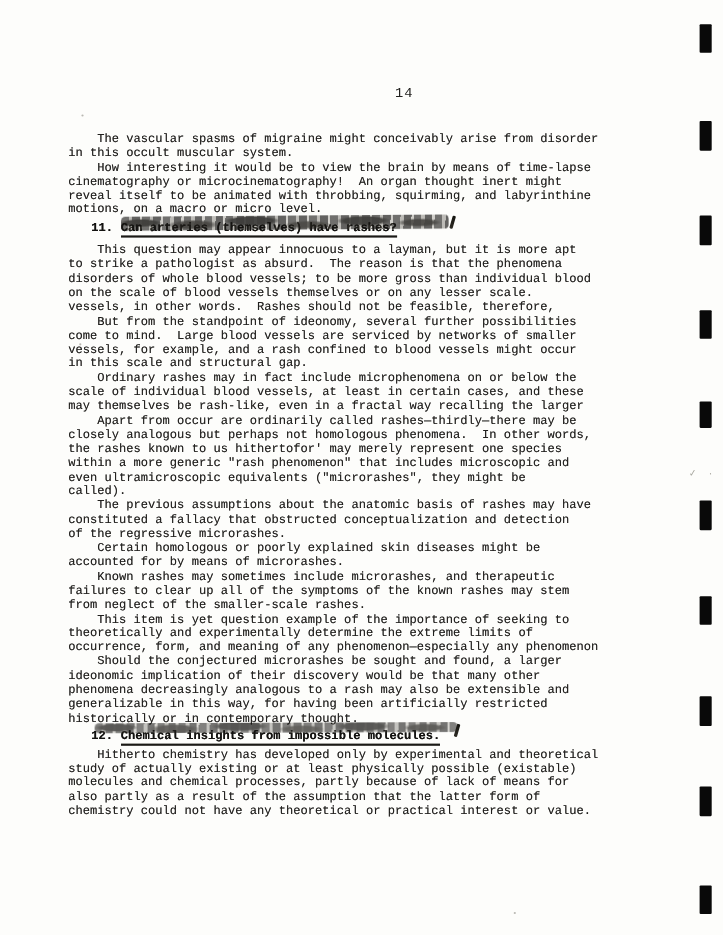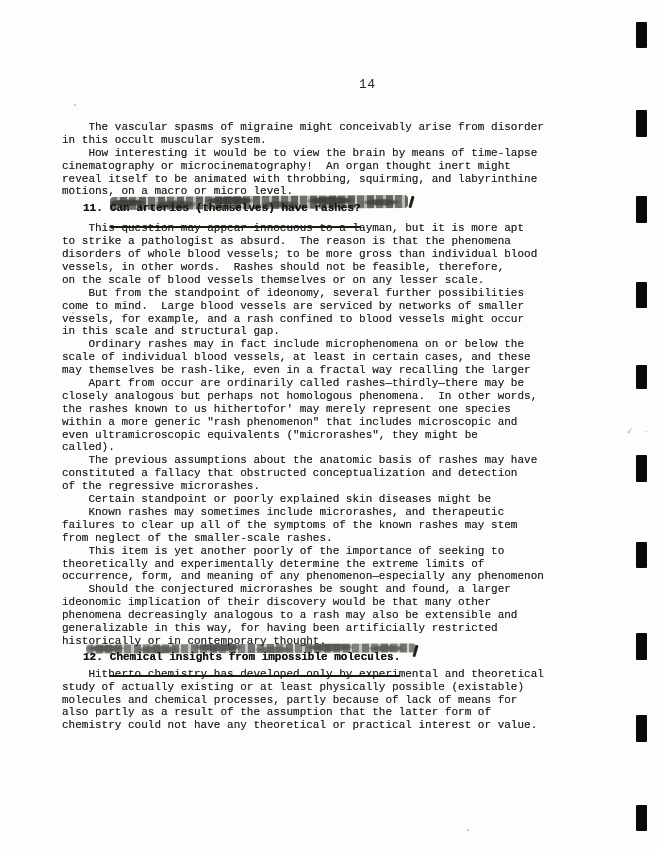--- a/index.html
+++ b/index.html
@@ -20,21 +20,21 @@
   }
   .line{white-space:pre;height:12.9px;}
   .heading-line{
     position:relative;white-space:pre;height:14px;
     padding-left:21px;margin:4px 0 6px 0;
     font-weight:bold;color:#131210;
     text-shadow:0 0 .6px rgba(10,10,8,.8);
   }
   .heading-line.second{margin:3px 0 3px 0;}
   .h-num{margin-right:7px;}
-  .h-title{border-bottom:2px solid #1b1a16;padding-bottom:12px;}
+  .h-title{border-bottom:2px solid #1b1a16;padding-bottom:0px;}
   .smudge{
     position:absolute;z-index:3;pointer-events:none;
     border-radius:4px;filter:blur(.5px);
     background:
       radial-gradient(ellipse 26px 5px at 6% 45%, rgba(22,21,18,.95) 55%, rgba(22,21,18,0) 75%),
       radial-gradient(ellipse 30px 6px at 22% 60%, rgba(30,28,24,.9) 50%, rgba(30,28,24,0) 78%),
       radial-gradient(ellipse 34px 6px at 40% 35%, rgba(18,17,15,.92) 55%, rgba(18,17,15,0) 76%),
       radial-gradient(ellipse 28px 5px at 57% 65%, rgba(35,33,28,.85) 50%, rgba(35,33,28,0) 75%),
       radial-gradient(ellipse 32px 6px at 74% 40%, rgba(20,19,16,.92) 55%, rgba(20,19,16,0) 78%),
       radial-gradient(ellipse 26px 5px at 91% 55%, rgba(28,26,22,.88) 50%, rgba(28,26,22,0) 78%),
@@ -66,43 +66,44 @@
       <div class="line">    The vascular spasms of migraine might conceivably arise from disorder</div>
       <div class="line">in this occult muscular system.</div>
       <div class="line">    How interesting it would be to view the brain by means of time-lapse</div>
       <div class="line">cinematography or microcinematography!  An organ thought inert might</div>
       <div class="line">reveal itself to be animated with throbbing, squirming, and labyrinthine</div>
       <div class="line">motions, on a macro or micro level.</div>
       <div class="heading-line first"><span class="smudge a"></span><span class="h-num">11.</span><span class="h-title">Can arteries (themselves) have rashes?</span><span class="pen-tick" style="left: 348px;"></span></div>
       <div class="line">    This question may appear innocuous to a layman, but it is more apt</div>
       <div class="line">to strike a pathologist as absurd.  The reason is that the phenomena</div>
       <div class="line">disorders of whole blood vessels; to be more gross than individual blood</div>
+      <div class="line">on the scale of blood vessels themselves or on any lesser scale.</div>
       <div class="line">vessels, in other words.  Rashes should not be feasible, therefore,</div>
-      <div class="line">on the scale of blood vessels themselves or on any lesser scale.</div>
       <div class="line">    But from the standpoint of ideonomy, several further possibilities</div>
       <div class="line">come to mind.  Large blood vessels are serviced by networks of smaller</div>
       <div class="line">vessels, for example, and a rash confined to blood vessels might occur</div>
       <div class="line">in this scale and structural gap.</div>
       <div class="line">    Ordinary rashes may in fact include microphenomena on or below the</div>
       <div class="line">scale of individual blood vessels, at least in certain cases, and these</div>
       <div class="line">may themselves be rash-like, even in a fractal way recalling the larger</div>
       <div class="line">    Apart from occur are ordinarily called rashes—thirdly—there may be</div>
       <div class="line">closely analogous but perhaps not homologous phenomena.  In other words,</div>
       <div class="line">the rashes known to us hithertofor' may merely represent one species</div>
       <div class="line">within a more generic "rash phenomenon" that includes microscopic and</div>
       <div class="line">even ultramicroscopic equivalents ("microrashes", they might be</div>
       <div class="line">called).</div>
       <div class="line">    The previous assumptions about the anatomic basis of rashes may have</div>
       <div class="line">constituted a fallacy that obstructed conceptualization and detection</div>
       <div class="line">of the regressive microrashes.</div>
-      <div class="line">    Certain standpoint or poorly explained skin diseases might be</div>
+      <div class="line">    Certain homologous or poorly explained skin diseases might be</div>
+      <div class="line">accounted for by means of microrashes.</div>
       <div class="line">    Known rashes may sometimes include microrashes, and therapeutic</div>
       <div class="line">failures to clear up all of the symptoms of the known rashes may stem</div>
       <div class="line">from neglect of the smaller-scale rashes.</div>
-      <div class="line">    This item is yet another poorly of the importance of seeking to</div>
+      <div class="line">    This item is yet question example of the importance of seeking to</div>
       <div class="line">theoretically and experimentally determine the extreme limits of</div>
       <div class="line">occurrence, form, and meaning of any phenomenon—especially any phenomenon</div>
       <div class="line">    Should the conjectured microrashes be sought and found, a larger</div>
       <div class="line">ideonomic implication of their discovery would be that many other</div>
       <div class="line">phenomena decreasingly analogous to a rash may also be extensible and</div>
       <div class="line">generalizable in this way, for having been artificially restricted</div>
       <div class="line">historically or in contemporary thought.</div>
       <div class="heading-line second"><span class="smudge b"></span><span class="h-num">12.</span><span class="h-title">Chemical insights from impossible molecules.</span><span class="pen-tick" style="left: 352px;"></span></div>
       <div class="line">    Hitherto chemistry has developed only by experimental and theoretical</div>
       <div class="line">study of actually existing or at least physically possible (existable)</div>

